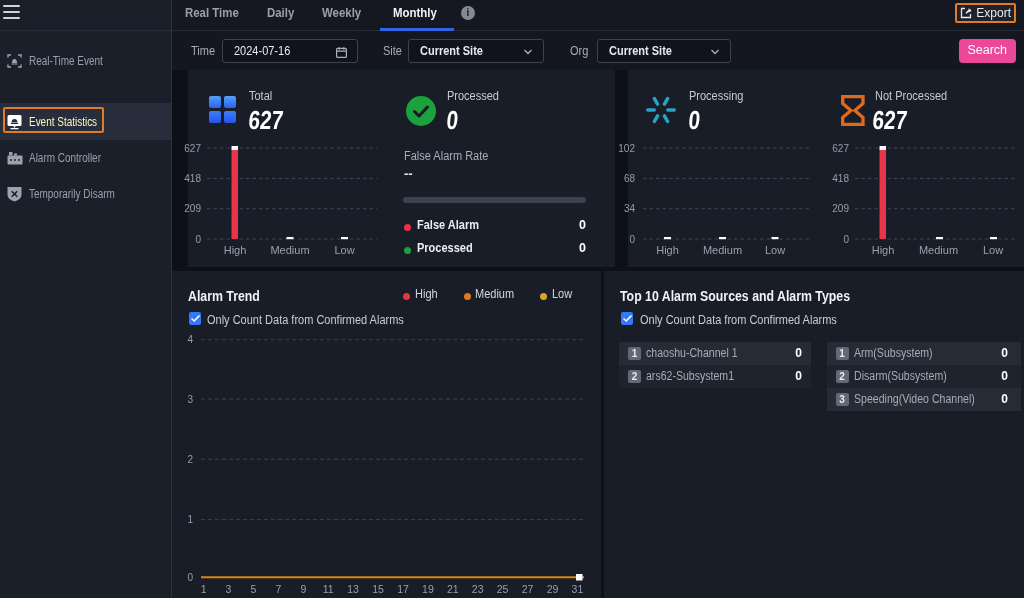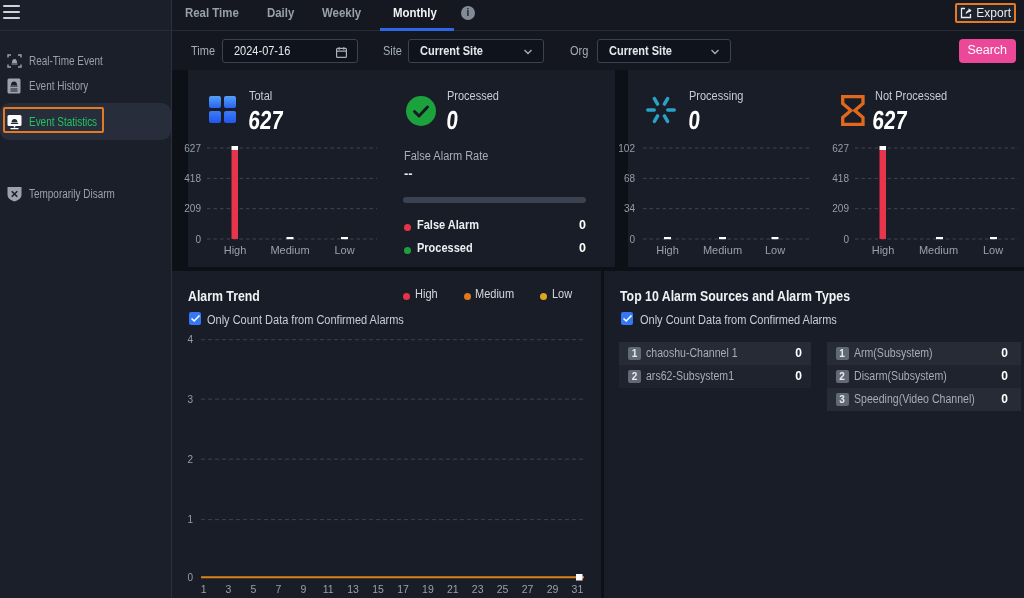--- a/index.html
+++ b/index.html
@@ -9,21 +9,21 @@
 .abs { position:absolute; }
 
 
 #sidebar { left:0; top:0; width:171px; height:598px; background:#1b1f29; }
 #vdiv { left:171px; top:0; width:1px; height:598px; background:#2b313d; }
 #topbarbg { left:172px; top:0; width:852px; height:30px; background:#151821; }
 #hdiv { left:0; top:30px; width:1024px; height:1px; background:#272d38; }
 .mitem { position:absolute; left:0; width:171px; height:36px; color:#99a0ac; font-size:12.5px; }
 .mitem .mtxt { position:absolute; left:29px; top:50%; font-size:12px; transform:translateY(-50%) scaleX(.83); transform-origin:0 50%; white-space:nowrap; }
 .mitem svg { position:absolute; left:7px; top:50%; transform:translateY(-50%); }
-.mactive { background:#272d3a; color:#22c55e;border-radius:9px; }
+.mactive { background:#272d3a; color:#fef9c3; }
 #actbox { left:3px; top:107px; width:101px; height:26px; border:2px solid #e27b23; border-radius:2px; }
 #hamb div { position:absolute; left:3px; width:17px; height:2px; background:#cfd3da; border-radius:1px; }
 
 
 .tab { position:absolute; top:5px; font-size:13px; font-weight:bold; color:#99a0ab; transform:scaleX(.88); transform-origin:0 0; }
 .tabactive { color:#f2f4f6; }
 #tabline { left:380px; top:28px; width:74px; height:3px; background:#2d67e6; }
 #infoi { left:461px; top:6px; width:14px; height:14px; border-radius:50%; background:#828a96;
   color:#1a1e27; font-size:10px; font-weight:bold; text-align:center; line-height:14px; }
 #exportbtn { left:955px; top:3px; width:61px; height:20px; border:2px solid #e27b23; border-radius:2px;
@@ -81,40 +81,42 @@
     <svg width="15" height="15" viewBox="0 0 15 15" fill="none" stroke="#9ba2ae" stroke-width="1.4">
       <path d="M1 4 V1.5 H4"></path>
         <path d="M11 1.5 H14 V4"></path>
         <path d="M14 11 V13.5 H11"></path>
         <path d="M4 13.5 H1 V11"></path>
       <path d="M5 9.5 q0-4 2.5-4 t2.5 4 z" fill="#9ba2ae" stroke="none"></path>
         <path d="M4.5 10.5 h6" stroke-width="1.2"></path>
     </svg>
     <span class="mtxt">Real-Time Event</span>
   </div>
-  <div class="mitem" style="top:68px;">
-    <svg width="14" height="16" viewBox="0 0 14 16">
-      <rect x="0.5" y="0.5" width="13" height="15" rx="1.5" fill="#9ba2ae"></rect>
-      <path d="M4 7 q0-3.5 3-3.5 t3 3.5 z" fill="#1b1f29"></path>
-        <path d="M3.5 8 h7" stroke="#1b1f29" stroke-width="1.2"></path>
-      <path d="M3.5 11 h7 M3.5 13 h7" stroke="#1b1f29" stroke-width="1.2"></path>
-    </svg>
-    <span class="mtxt">Event History</span>
-  </div>
   <div class="mitem mactive" style="top:103px;height:37px;">
     <svg width="15" height="15" viewBox="0 0 15 15">
       <rect x="0.5" y="0.5" width="14" height="11" rx="1.5" fill="#fff"></rect>
       <path d="M4.5 8 q0-3.5 3-3.5 t3 3.5 z" fill="#272d3a"></path>
         <path d="M3.8 9 h7.4" stroke="#272d3a" stroke-width="1.2"></path>
       <path d="M7.5 11.5 v1.5" stroke="#fff" stroke-width="1.5"></path>
         <path d="M3.5 14.2 h8" stroke="#fff" stroke-width="1.6"></path>
     </svg>
     <span class="mtxt">Event Statistics</span>
   </div>
   <div id="actbox" class="abs"></div>
+  <div class="mitem" style="top:140px;">
+    <svg width="16" height="14" viewBox="0 0 16 14">
+      <rect x="0.5" y="4.5" width="15" height="9" rx="1" fill="#9ba2ae"></rect>
+      <rect x="2" y="1" width="3.5" height="3.5" fill="#9ba2ae"></rect>
+        <rect x="7" y="2.5" width="3" height="2" fill="#9ba2ae"></rect>
+      <circle cx="4" cy="9" r="1" fill="#1b1f29"></circle>
+        <circle cx="8" cy="9" r="1" fill="#1b1f29"></circle>
+        <circle cx="12" cy="9" r="1" fill="#1b1f29"></circle>
+    </svg>
+    <span class="mtxt">Alarm Controller</span>
+  </div>
   <div class="mitem" style="top:176px;">
     <svg width="15" height="16" viewBox="0 0 15 16">
       <path d="M0.5 1 H14.5 V9 q0 4-7 6.5 Q0.5 13 0.5 9 z" fill="#9ba2ae"></path>
       <path d="M4.7 5.2 l5.6 5.6 M10.3 5.2 l-5.6 5.6" stroke="#1b1f29" stroke-width="1.6"></path>
     </svg>
     <span class="mtxt">Temporarily Disarm</span>
   </div>
 
   <span class="tab" style="left:185px;">Real Time</span>
   <span class="tab" style="left:267px;">Daily</span>

